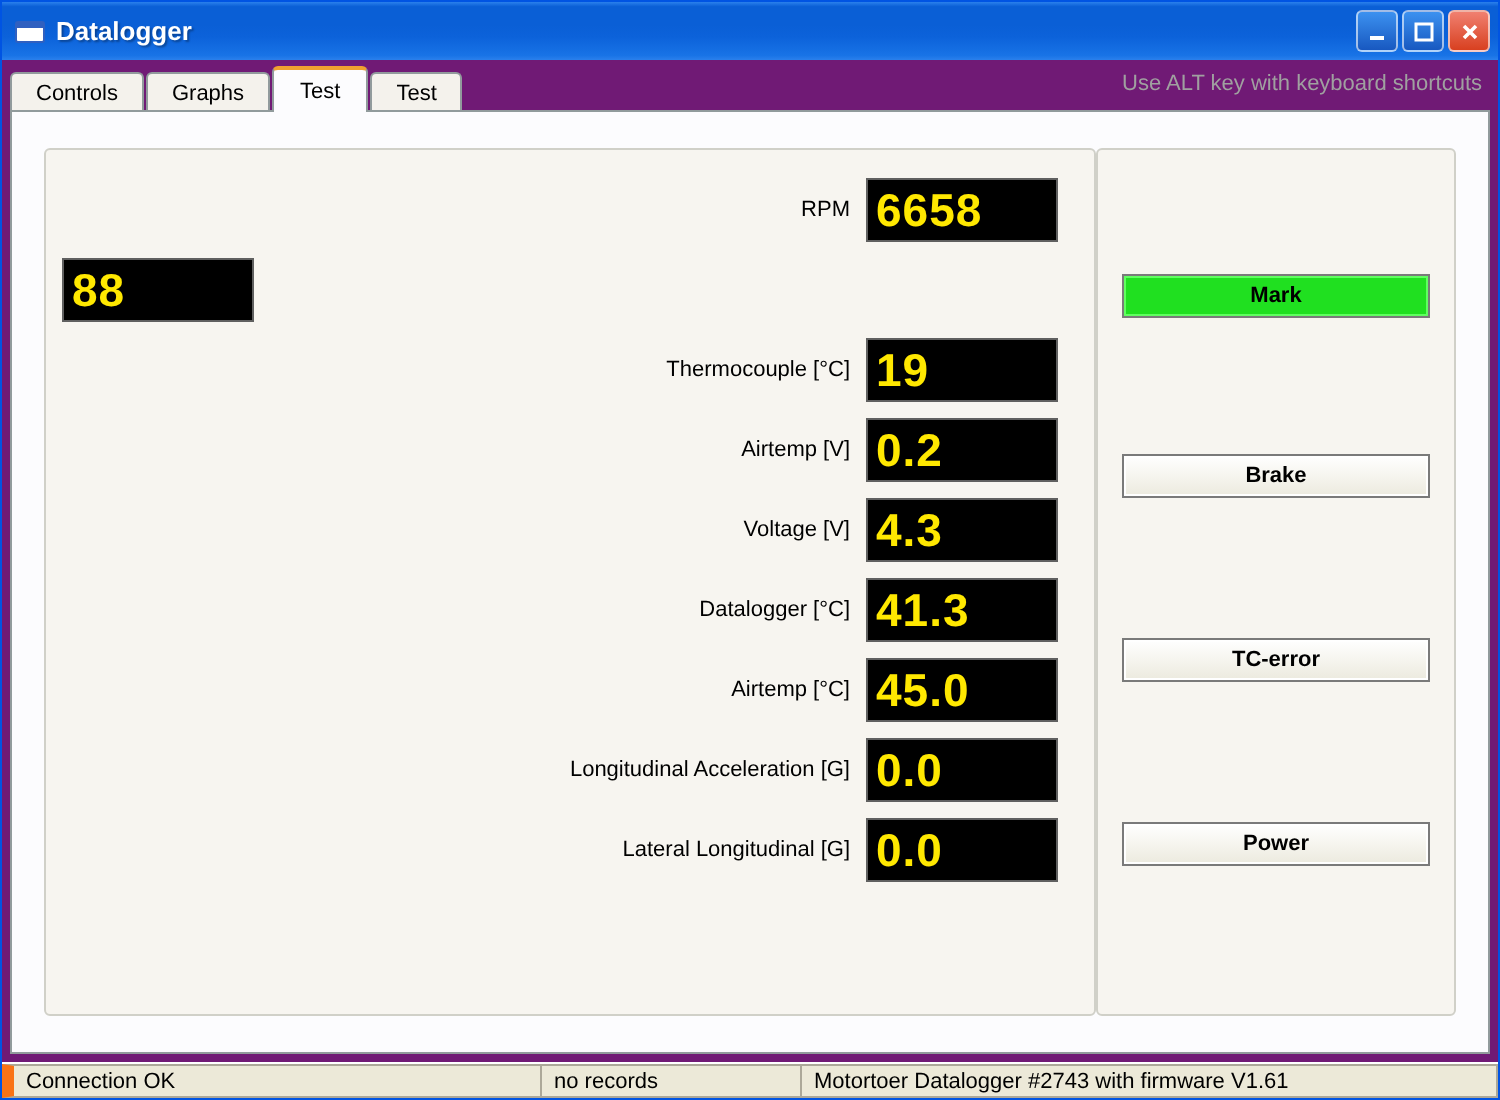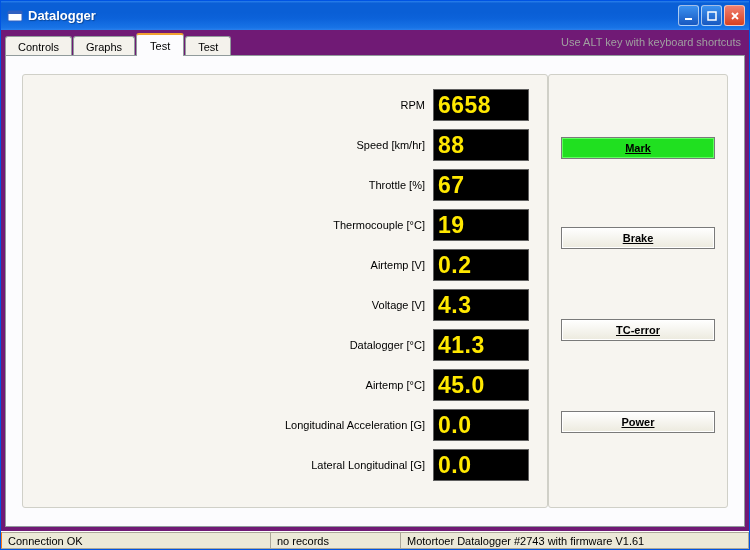--- a/index.html
+++ b/index.html
@@ -129,21 +129,20 @@
   }
   .rightpanel {
     width: 180px;
     border: 1px solid #d0d0c8;
     border-radius: 3px;
     background: #f7f5f0;
     padding: 18px 12px;
     display: flex;
     flex-direction: column;
     gap: 8px;
-    text-decoration: underline;
   }
   .readrow {
     display: flex;
     align-items: center;
     margin-bottom: 8px;
   }
   .readlabel {
     flex: 1;
     text-align: right;
     padding-right: 8px;
@@ -188,21 +187,21 @@
   }
   .statusbar .cell {
     border: 1px solid #aca899;
     border-left: none;
     padding: 1px 6px;
     font-size: 11px;
     display: flex;
     align-items: center;
     background:#ece9d8;
   }
-  .statusbar .cell:first-child { border-left: 1px solid #f97316; }
+  .statusbar .cell:first-child { border-left: 6px solid #f97316; }
   .c1 { width: 270px; }
   .c2 { width: 130px; }
   .c3 { flex: 1; }
 </style>
 </head>
 <body>
 
 <div class="window">
 
   <div class="titlebar">
@@ -243,26 +242,21 @@
     </div>
 
     <div class="tabpanel">
 
       <div class="leftpanel">
         <div class="readrow">
           <div class="readlabel">RPM</div>
           <div class="readval">6658</div>
         </div>
         <div class="readrow">
-          <div class="readlabel">Speed [km/hr]</div>
           <div class="readval">88</div>
-        </div>
-        <div class="readrow">
-          <div class="readlabel">Throttle [%]</div>
-          <div class="readval">67</div>
         </div>
         <div class="readrow">
           <div class="readlabel">Thermocouple [°C]</div>
           <div class="readval">19</div>
         </div>
         <div class="readrow">
           <div class="readlabel">Airtemp [V]</div>
           <div class="readval">0.2</div>
         </div>
         <div class="readrow">

